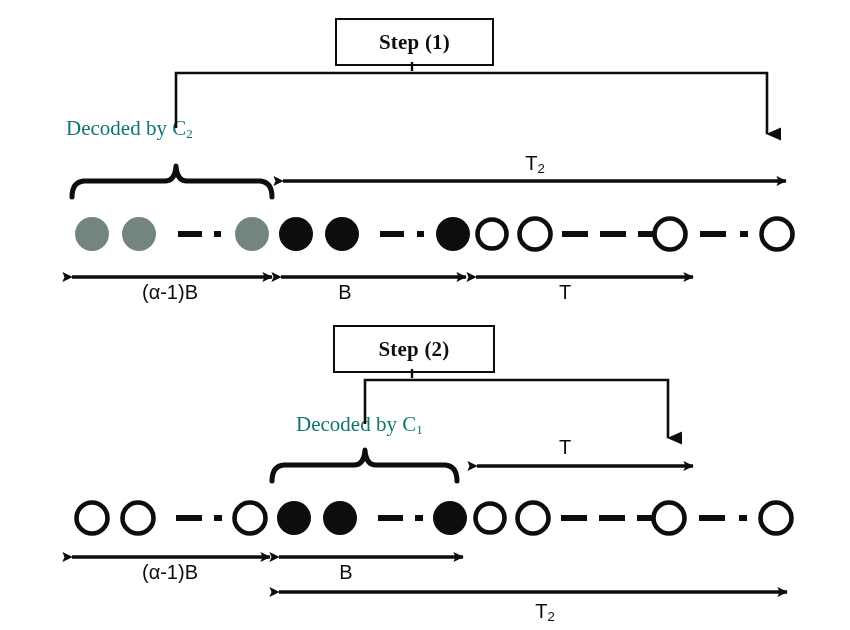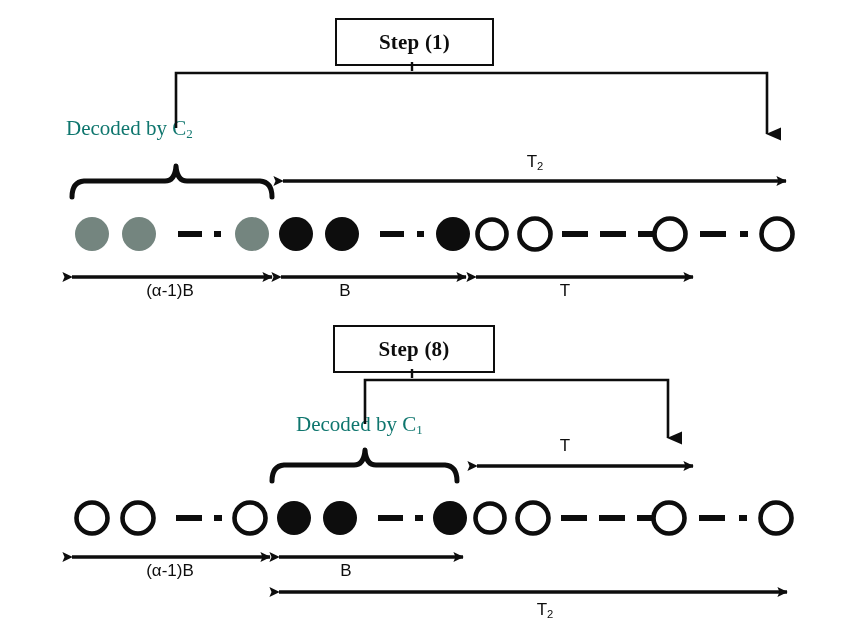--- a/index.html
+++ b/index.html
@@ -43,41 +43,41 @@
     color: #0f766e;
     white-space: nowrap;
   }
   .decoded-label sub {
     font-size: 0.62em;
     vertical-align: -0.22em;
   }
   .seg-label {
     position: absolute;
     font-family: "Liberation Sans", sans-serif;
-    font-size: 17px;
+    font-size: 20px;
     color: #0d0d0d;
     white-space: nowrap;
     text-align: center;
   }
   .seg-label sub {
     font-size: 0.66em;
     vertical-align: -0.25em;
   }
 </style>
 </head>
 <body>
 
 <div id="canvas">
 
   <div class="step-box" style="left:335px; top:18px; width:155px; height:44px;">
     <span>Step (1)</span>
   </div>
 
   <div class="step-box" style="left:333px; top:325px; width:158px; height:44px;">
-    <span>Step (8)</span>
+    <span>Step (2)</span>
   </div>
 
   <div class="decoded-label" style="left:66px; top:116px;">
     <span>Decoded by C</span><sub>2</sub>
   </div>
 
   <div class="decoded-label" style="left:296px; top:412px;">
     <span>Decoded by C</span><sub>1</sub>
   </div>
 

